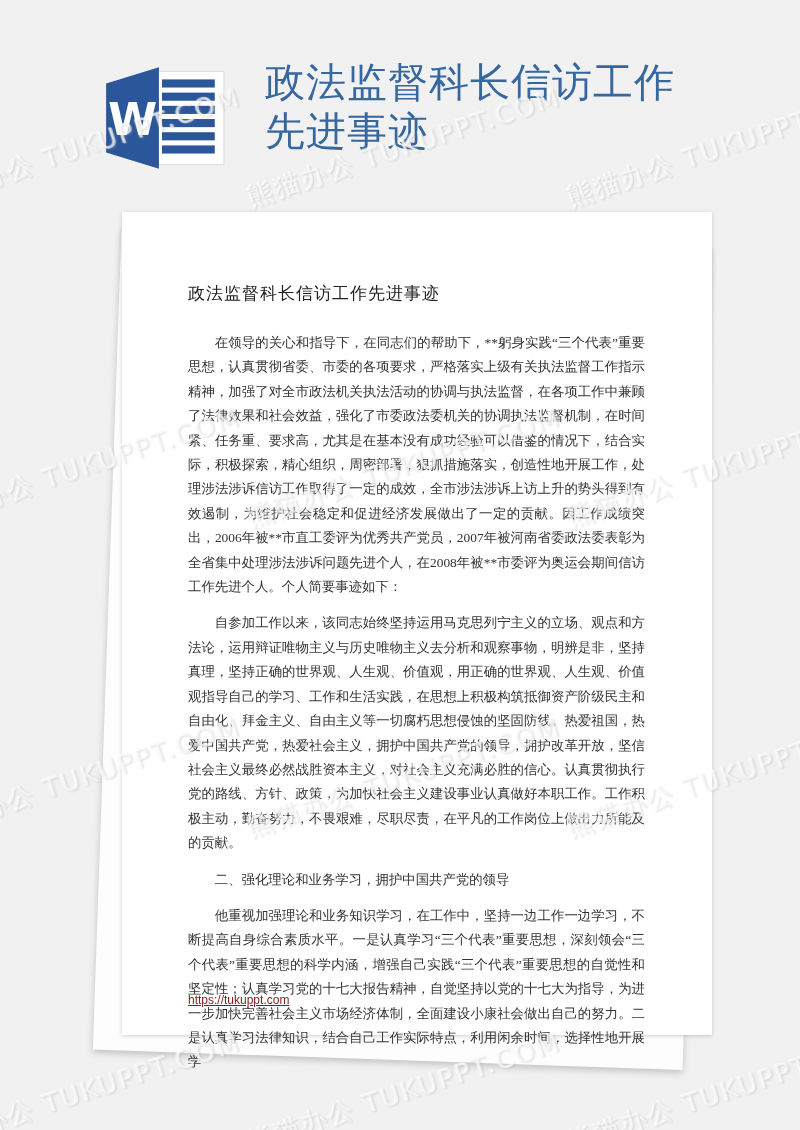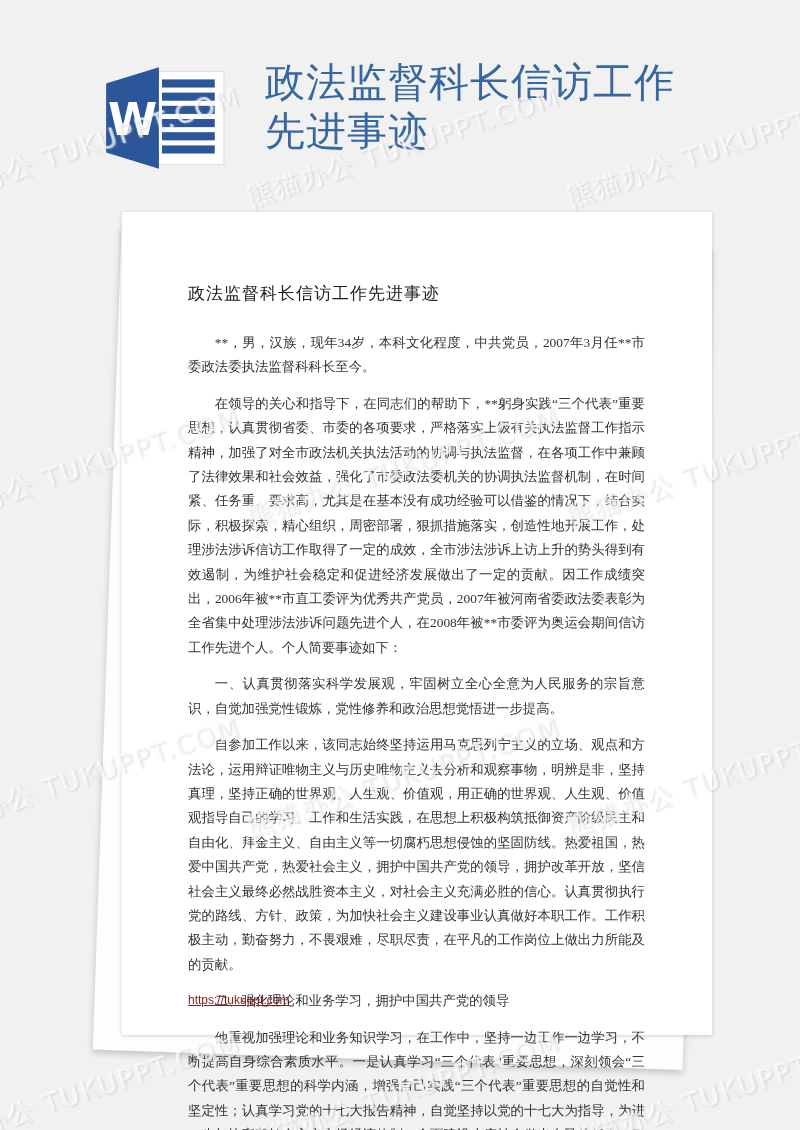--- a/index.html
+++ b/index.html
@@ -71,23 +71,21 @@
       <text x="34" y="70" font-size="44" font-weight="bold" fill="#ffffff" text-anchor="middle" font-family="&quot;DejaVu Sans&quot;,sans-serif">W</text>
     </svg>
     <div class="page-title" style="color: rgb(54, 103, 158);">政法监督科长信访工作先进事迹</div>
   </div>
 
   <div class="back-page"></div>
 
   <div class="doc-page">
     <h2 class="doc-title">政法监督科长信访工作先进事迹</h2>
     <div class="doc-body" id="doc-paragraphs">
-        <p>**，男，汉族，现年34岁，本科文化程度，中共党员，2007年3月任**市委政法委执法监督科科长至今。</p>
         <p>在领导的关心和指导下，在同志们的帮助下，**躬身实践“三个代表”重要思想，认真贯彻省委、市委的各项要求，严格落实上级有关执法监督工作指示精神，加强了对全市政法机关执法活动的协调与执法监督，在各项工作中兼顾了法律效果和社会效益，强化了市委政法委机关的协调执法监督机制，在时间紧、任务重、要求高，尤其是在基本没有成功经验可以借鉴的情况下，结合实际，积极探索，精心组织，周密部署，狠抓措施落实，创造性地开展工作，处理涉法涉诉信访工作取得了一定的成效，全市涉法涉诉上访上升的势头得到有效遏制，为维护社会稳定和促进经济发展做出了一定的贡献。因工作成绩突出，2006年被**市直工委评为优秀共产党员，2007年被河南省委政法委表彰为全省集中处理涉法涉诉问题先进个人，在2008年被**市委评为奥运会期间信访工作先进个人。个人简要事迹如下：</p>
-        <p>一、认真贯彻落实科学发展观，牢固树立全心全意为人民服务的宗旨意识，自觉加强党性锻炼，党性修养和政治思想觉悟进一步提高。</p>
         <p>自参加工作以来，该同志始终坚持运用马克思列宁主义的立场、观点和方法论，运用辩证唯物主义与历史唯物主义去分析和观察事物，明辨是非，坚持真理，坚持正确的世界观、人生观、价值观，用正确的世界观、人生观、价值观指导自己的学习、工作和生活实践，在思想上积极构筑抵御资产阶级民主和自由化、拜金主义、自由主义等一切腐朽思想侵蚀的坚固防线。热爱祖国，热爱中国共产党，热爱社会主义，拥护中国共产党的领导，拥护改革开放，坚信社会主义最终必然战胜资本主义，对社会主义充满必胜的信心。认真贯彻执行党的路线、方针、政策，为加快社会主义建设事业认真做好本职工作。工作积极主动，勤奋努力，不畏艰难，尽职尽责，在平凡的工作岗位上做出力所能及的贡献。</p>
         <p>二、强化理论和业务学习，拥护中国共产党的领导</p>
         <p>他重视加强理论和业务知识学习，在工作中，坚持一边工作一边学习，不断提高自身综合素质水平。一是认真学习“三个代表”重要思想，深刻领会“三个代表”重要思想的科学内涵，增强自己实践“三个代表”重要思想的自觉性和坚定性；认真学习党的十七大报告精神，自觉坚持以党的十七大为指导，为进一步加快完善社会主义市场经济体制，全面建设小康社会做出自己的努力。二是认真学习法律知识，结合自己工作实际特点，利用闲余时间，选择性地开展学</p>
       </div>
     <div class="doc-footer">https://tukuppt.com</div>
   </div>
 
 </div>
 
 </body></html>

